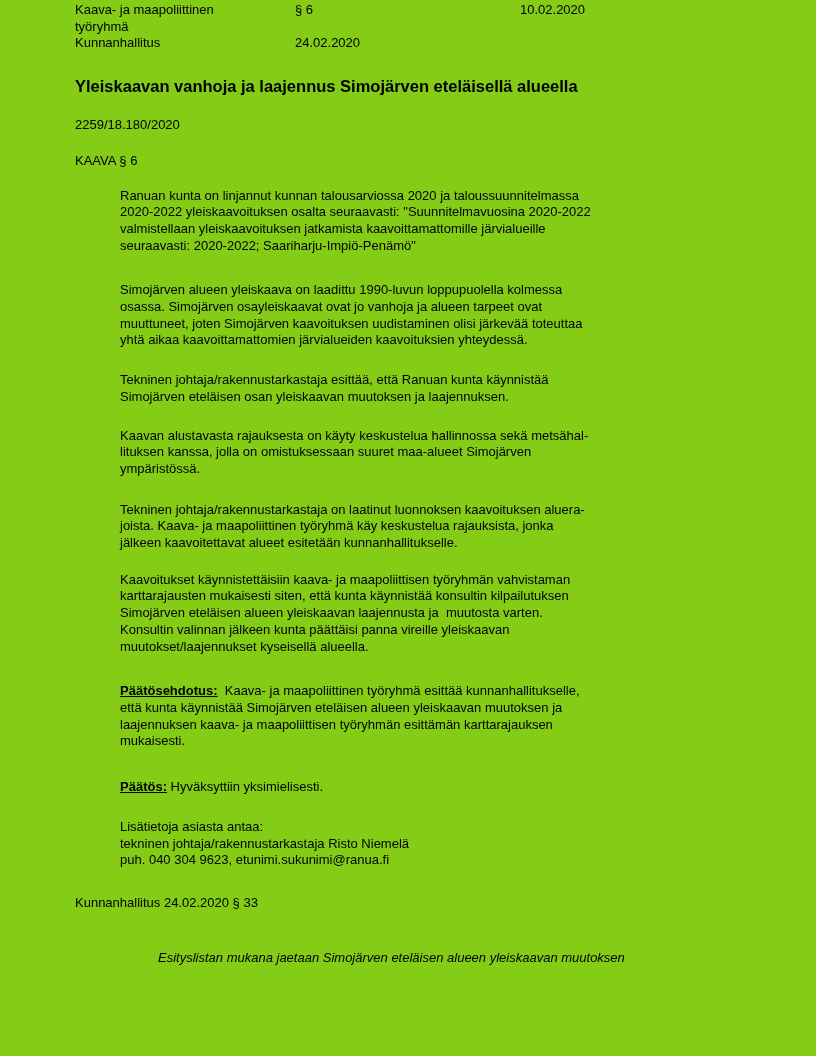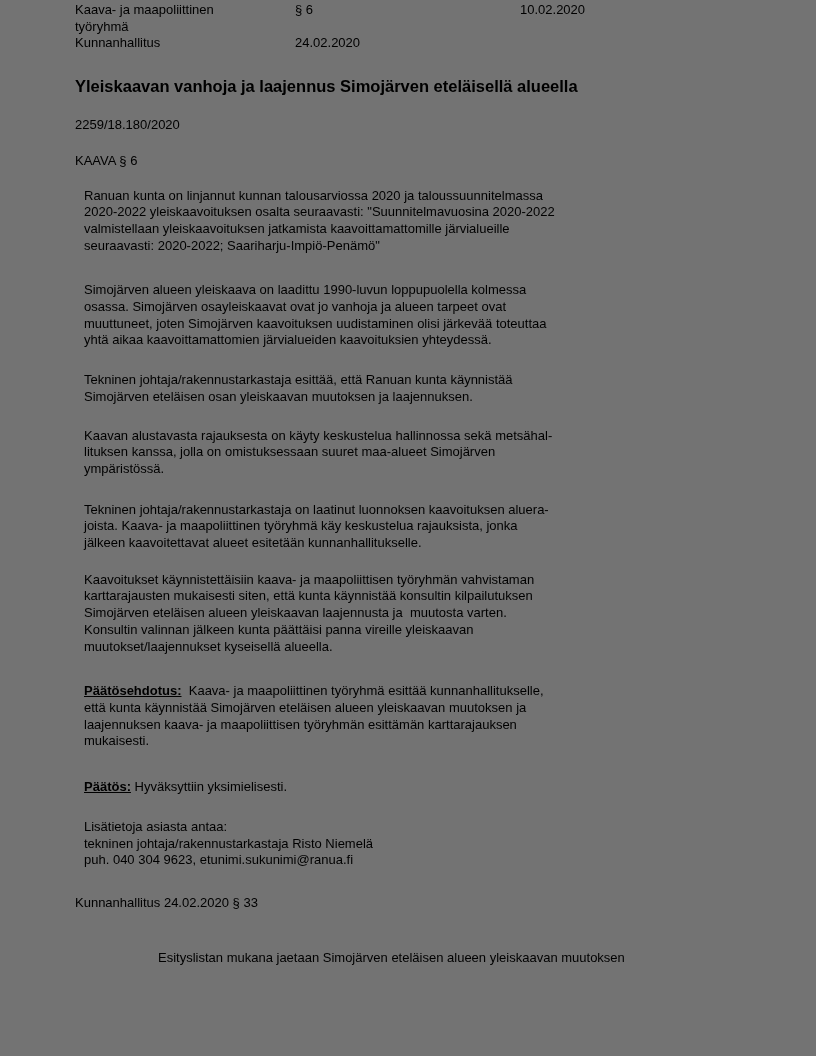--- a/index.html
+++ b/index.html
@@ -1,20 +1,20 @@
 <!DOCTYPE html>
 <html><head>
 <meta charset="utf-8">
 <style>
   html, body { margin: 0; padding: 0; background: #ffffff; }
   .page {
     position: relative;
     width: 816px;
     height: 1056px;
-    background: #737373;
+    background: #84cc16;
     color: #000000;
     font-family: "Liberation Sans", sans-serif;
     font-size: 13px;
     line-height: 16.7px;
     box-sizing: border-box;
     padding-top: 2px;
     overflow: hidden;
   }
   .header-grid {
     display: grid;
@@ -24,32 +24,32 @@
   }
   .cell { white-space: pre-line; }
   .doc-title {
     margin: 24px 60px 0 75px;
     font-size: 16.5px;
     font-weight: bold;
     line-height: 20px;
   }
   .case-number { margin: 21px 0 0 75px; }
   .section-heading { margin: 19px 0 0 75px; }
-  .content { margin-left: 84px; width: 620px; }
+  .content { margin-left: 120px; width: 620px; }
   .para { margin: 0; white-space: pre-wrap; }
   .plabel { font-weight: bold; text-decoration: underline; }
   .mt18 { margin-top: 18px; }
   .mt20 { margin-top: 20px; }
   .mt22 { margin-top: 22px; }
   .mt23 { margin-top: 23px; }
   .mt24 { margin-top: 24px; }
   .mt28 { margin-top: 28px; }
   .mt29 { margin-top: 29px; }
   .board-line { margin: 26px 0 0 75px; }
-  .closing-line { margin: 38px 0 0 158px; white-space: pre-wrap; }
+  .closing-line { margin: 38px 0 0 158px; white-space: pre-wrap; font-style: italic; }
 </style>
 </head>
 <body>
 
 <div class="page">
 
   <div class="header-grid">
     <div class="cell">Kaava- ja maapoliittinen
 työryhmä</div>
     <div class="cell">§ 6</div>

